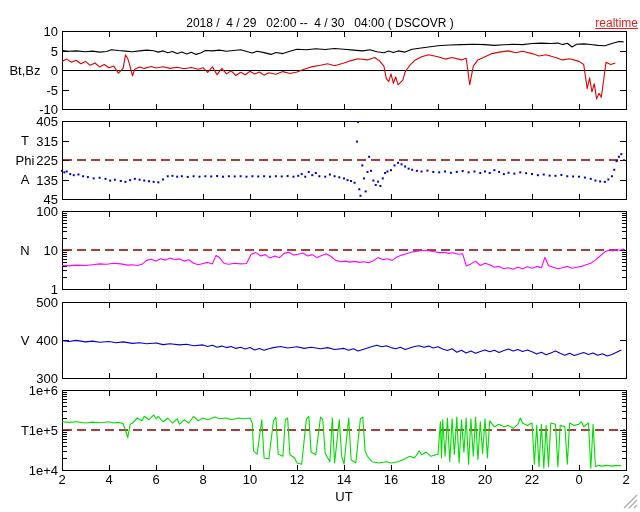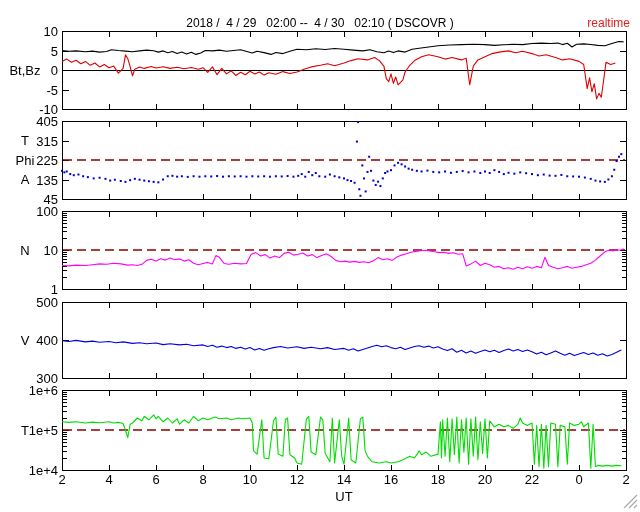--- a/index.html
+++ b/index.html
@@ -1,29 +1,29 @@
 <!DOCTYPE html>
 <html><head>
 <meta charset="utf-8">
 <style>
   html,body{margin:0;padding:0;background:#fff;}
   #screen{position:relative;width:640px;height:512px;background:#ffffff;overflow:hidden;
           font-family:"Liberation Sans",sans-serif;}
   #plot-title{position:absolute;top:16px;left:0;width:640px;text-align:center;
               font-size:12px;color:#000;white-space:pre;}
-  #realtime{position:absolute;top:16px;right:10px;font-size:12px;color:#e02020;}
+  #realtime{position:absolute;top:16px;right:2px;font-size:12px;color:#e02020;text-decoration:underline;}
   #chart{position:absolute;top:0;left:0;}
   #grip{position:absolute;right:2px;bottom:3px;}
   svg text{font-family:"Liberation Sans",sans-serif;}
 </style>
 </head>
 <body>
 
 <div id="screen">
-  <div id="plot-title">2018 /  4 / 29   02:00 --  4 / 30   02:10 ( DSCOVR )</div>
+  <div id="plot-title">2018 /  4 / 29   02:00 --  4 / 30   04:00 ( DSCOVR )</div>
   <div id="realtime">realtime</div>
   <svg id="chart" width="640" height="512">
       <g>
         <g shape-rendering="crispEdges">
           <rect x="62.5" y="31.5" width="564" height="78" fill="none" stroke="#000000" stroke-width="1"></rect>
           <line x1="62.5" y1="32" x2="62.5" y2="37" stroke="#000"></line>
           <line x1="62.5" y1="104" x2="62.5" y2="109" stroke="#000"></line>
           <line x1="109.5" y1="32" x2="109.5" y2="37" stroke="#000"></line>
           <line x1="109.5" y1="104" x2="109.5" y2="109" stroke="#000"></line>
           <line x1="156.5" y1="32" x2="156.5" y2="37" stroke="#000"></line>

